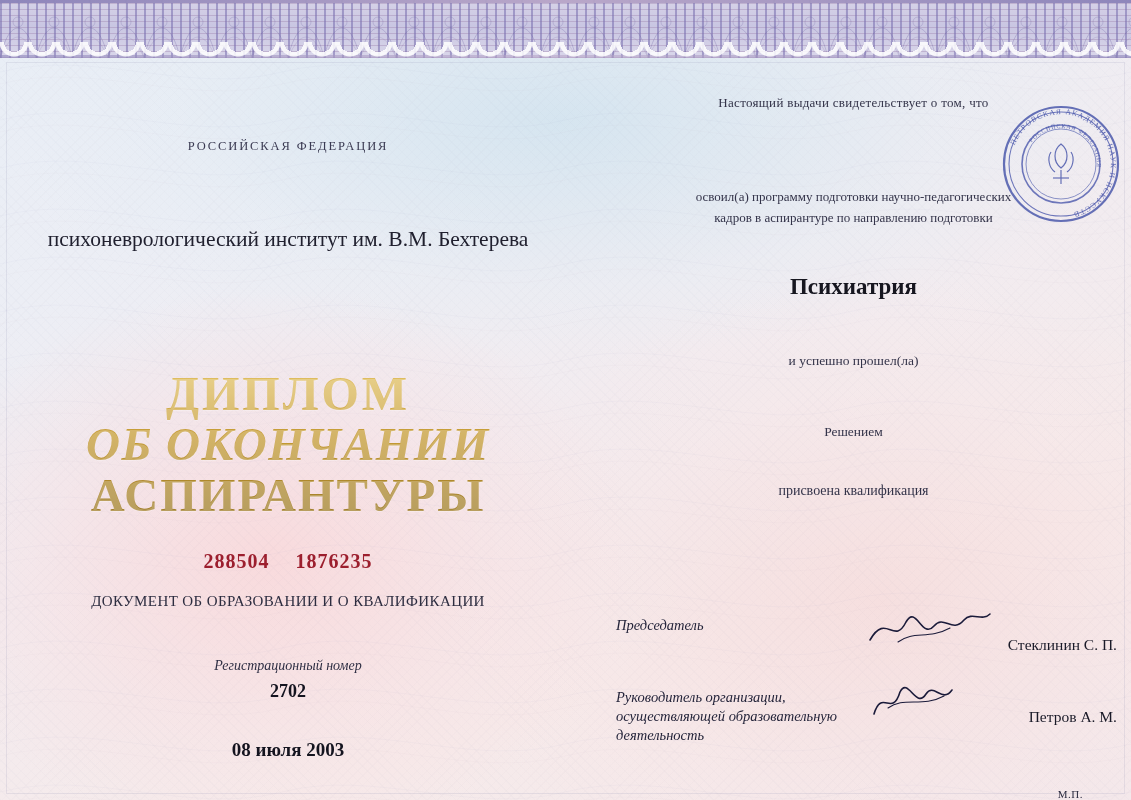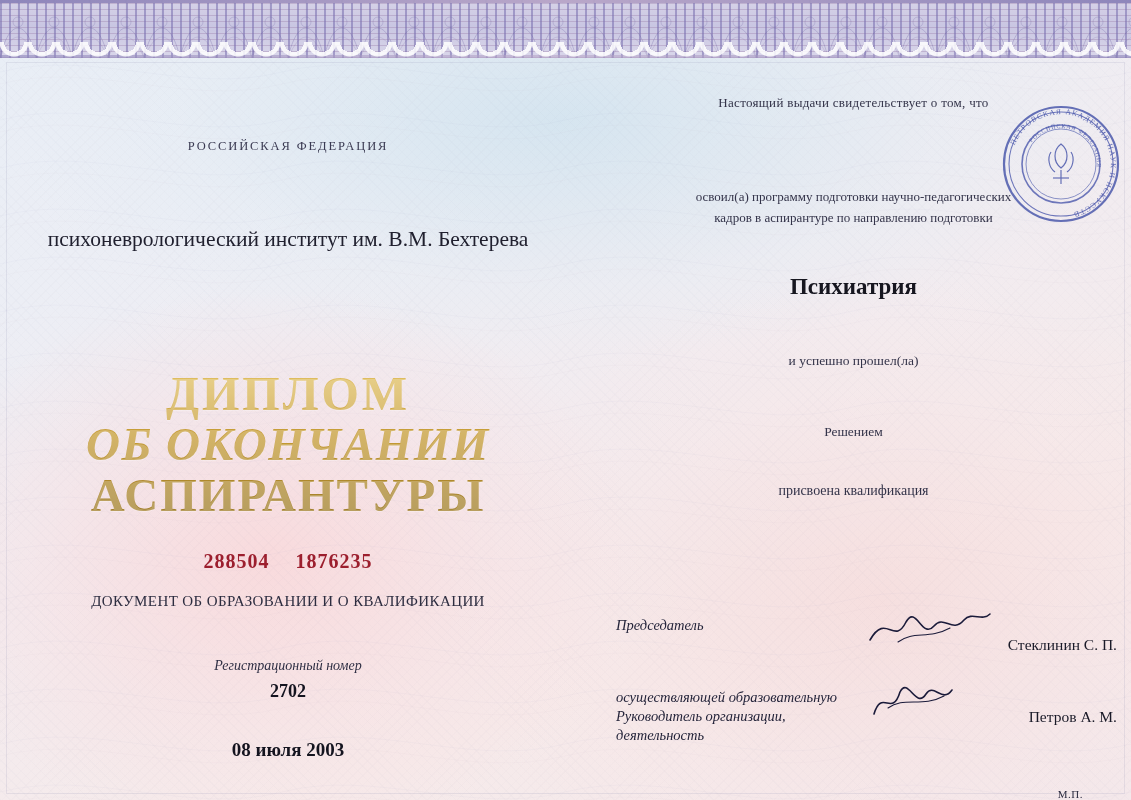--- a/index.html
+++ b/index.html
@@ -385,22 +385,22 @@
       <div class="sig-label">Председатель</div>
       <svg class="sig-scribble" viewBox="0 0 130 46">
         <path d="M6,34 C 22,6 30,40 42,16 C 52,-2 58,34 70,20 C 80,8 88,28 100,14 C 108,5 118,16 126,8" fill="none" stroke="#1b1b3a" stroke-width="1.6" stroke-linecap="round"></path>
         <path d="M34,36 C 50,24 64,34 86,22" fill="none" stroke="#1b1b3a" stroke-width="1.1" stroke-linecap="round"></path>
       </svg>
       <div class="sig-name">Стеклинин С. П.</div>
     </div>
 
     <div class="sig-row-2">
       <div class="sig-label">
+        <div>Руководитель организации,</div>
         <div>осуществляющей образовательную</div>
-        <div>Руководитель организации,</div>
         <div>деятельность</div>
       </div>
       <svg class="sig-scribble" viewBox="0 0 130 46">
         <path d="M10,36 C 18,10 28,40 36,14 C 44,-2 52,32 62,16 C 70,4 78,26 88,12" fill="none" stroke="#1b1b3a" stroke-width="1.6" stroke-linecap="round"></path>
         <path d="M24,30 C 40,18 58,30 80,18" fill="none" stroke="#1b1b3a" stroke-width="1.1" stroke-linecap="round"></path>
       </svg>
       <div class="sig-name">Петров А. М.</div>
       <div class="mp-label">М.П.</div>
     </div>
 

